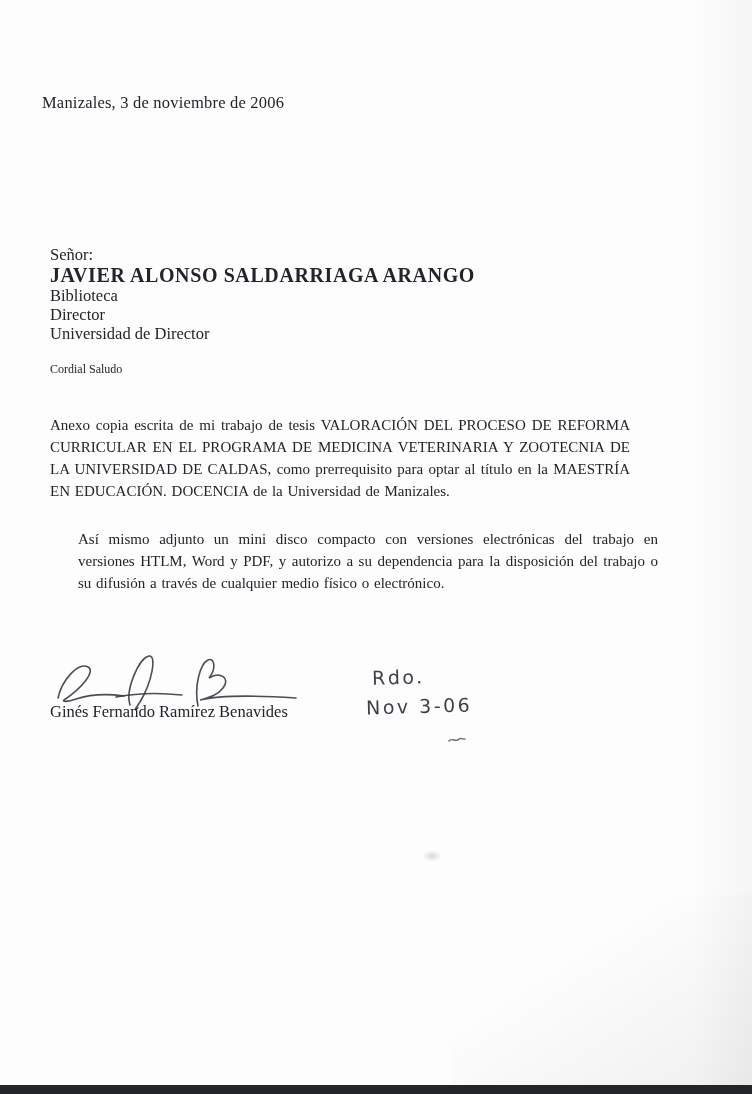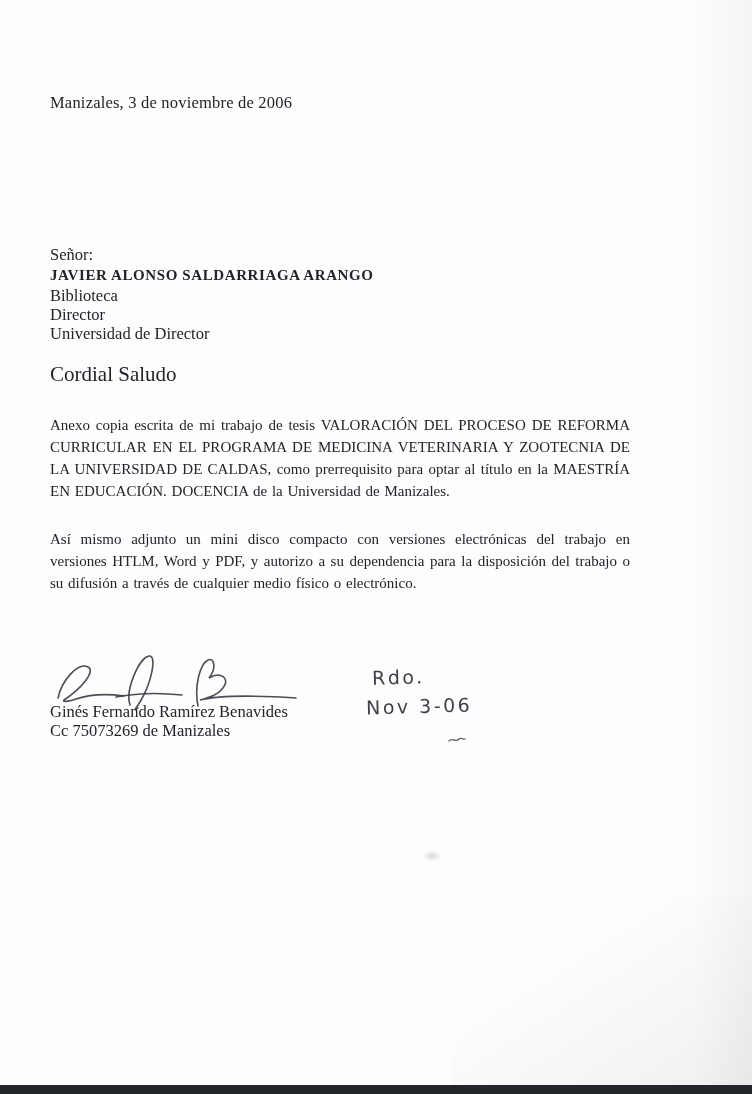--- a/index.html
+++ b/index.html
@@ -12,45 +12,45 @@
     width: 752px;
     height: 1094px;
     background: #fdfdfd;
     overflow: hidden;
     font-family: "Liberation Serif", serif;
     color: #23232b;
   }
   .abs { position: absolute; }
 
   .date-line {
-    top: 93px; left: 50px;
+    top: 93px; left: 42px;
     font-size: 16.5px;
     letter-spacing: 0.2px;
   }
 
   .recipient { top: 197px; left: 50px; line-height: 19px; font-size: 16.5px; margin-top: 48px; }
   .recipient .name {
     font-weight: bold;
-    font-size: 15px;
+    font-size: 20px;
     line-height: 22px;
     letter-spacing: 0.6px;
   }
 
-  .greeting { top: 362px; left: 50px; font-size: 21px; }
+  .greeting { top: 362px; left: 50px; font-size: 12px; }
 
   .para {
     left: 50px;
     width: 580px;
     font-size: 15px;
     line-height: 22px;
     text-align: justify;
     word-spacing: 1px;
   }
   .para-1 { top: 414px; }
-  .para-2 { top: 528px; }
+  .para-2 { top: 528px; margin-left: 28px; }
 
   .signature-svg { top: 648px; left: 52px; }
   .signature-svg path {
     fill: none;
     stroke: #3a3a46;
     stroke-width: 1.6;
     stroke-linecap: round;
     opacity: 0.9;
   }
 
@@ -116,21 +116,20 @@
 
   <svg class="abs signature-svg" width="250" height="62" viewBox="0 0 250 62">
     <path d="M6,50 C10,32 26,14 36,19 C44,23 30,40 12,52 C10,54 15,54 24,51 C42,45 58,46 72,48"></path>
     <path d="M78,57 C73,42 87,10 97,8 C105,7 100,34 88,54 C84,60 81,64 86,60"></path>
     <path d="M64,49 C90,44 112,45 130,47"></path>
     <path d="M146,58 C142,38 148,16 156,12 C162,9 165,20 157,30 C168,23 179,30 171,40 C164,49 154,50 148,52 C168,47 198,47 244,50"></path>
   </svg>
 
   <div class="abs signer-name">Ginés Fernando Ramírez Benavides</div>
 
-  <div class="abs signer-id">Cc 75073269 de Manizales</div>
 
   <div class="abs hand-note hand-note-1">Rdo.</div>
 
   <div class="abs hand-note hand-note-2">Nov 3-06</div>
 
   <svg class="abs ink-mark" width="18" height="9" viewBox="0 0 18 9">
     <path d="M1,5 C4,1 8,7 11,3 C13,1 16,4 17,3"></path>
   </svg>
 
   <div class="abs scan-smudge"></div>

